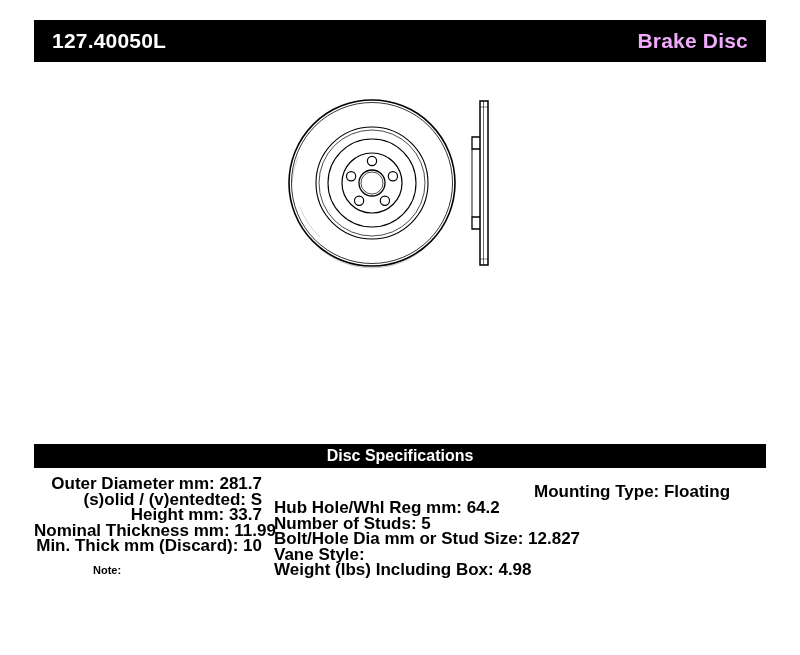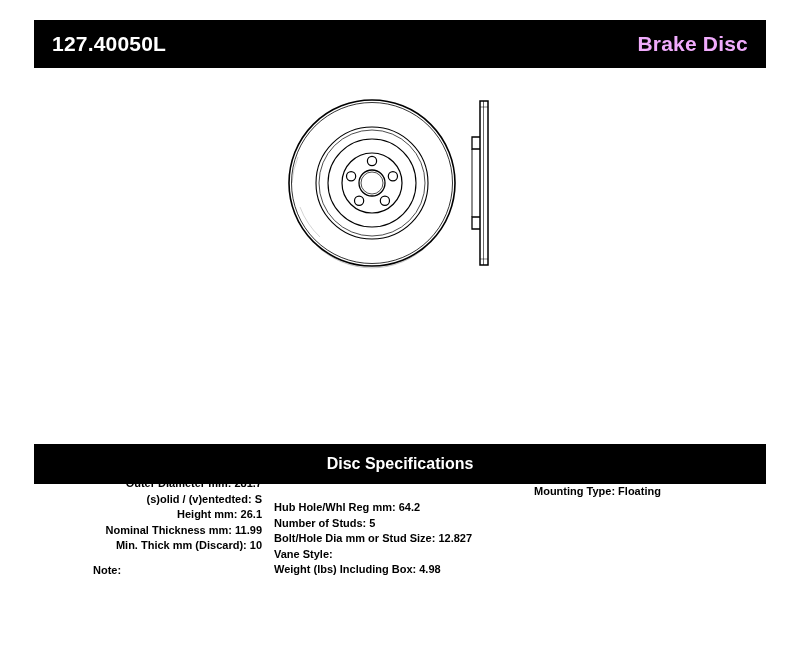--- a/index.html
+++ b/index.html
@@ -15,21 +15,21 @@
     position: relative;
     overflow: hidden;
   }
 
   
   .header-bar {
     position: absolute;
     left: 34px;
     top: 20px;
     width: 732px;
-    height: 48px;
+    height: 42px;
     background: #000000;
     display: flex;
     align-items: center;
     justify-content: space-between;
     box-sizing: border-box;
     padding: 0 18px;
   }
   .part-number {
     color: #ffffff;
     font-size: 21px;
@@ -54,40 +54,40 @@
   .illustration svg {
     display: block;
   }
 
   
   .specs-bar {
     position: absolute;
     left: 34px;
     top: 444px;
     width: 732px;
-    height: 40px;
+    height: 24px;
     background: #000000;
     display: flex;
     align-items: center;
     justify-content: center;
   }
   .specs-bar .title {
     color: #ffffff;
     font-size: 16px;
     font-weight: bold;
   }
 
   
   .specs-area {
     position: absolute;
     left: 34px;
     top: 476px;
     width: 732px;
     height: 110px;
-    font-size: 11px;
+    font-size: 17px;
     font-weight: bold;
   }
   .col-left {
     position: absolute;
     left: 0px;
     top: 0px;
     width: 228px;
     text-align: right;
   }
   .col-mid {
@@ -172,21 +172,21 @@
 </div>
 
 <div class="specs-bar">
   <span class="title">Disc Specifications</span>
 </div>
 
 <div class="specs-area">
   <div class="col-left">
     <div class="spec-line">Outer Diameter mm: 281.7</div>
     <div class="spec-line">(s)olid / (v)entedted: S</div>
-    <div class="spec-line">Height mm: 26.1</div>
+    <div class="spec-line">Height mm: 33.7</div>
     <div class="spec-line">Nominal Thickness mm: 11.99</div>
     <div class="spec-line">Min. Thick mm (Discard): 10</div>
   </div>
 
   <div class="col-mid">
     <div class="spec-line">Hub Hole/Whl Reg mm: 64.2</div>
     <div class="spec-line">Number of Studs: 5</div>
     <div class="spec-line">Bolt/Hole Dia mm or Stud Size: 12.827</div>
     <div class="spec-line">Vane Style:</div>
     <div class="spec-line">Weight (lbs) Including Box: 4.98</div>

